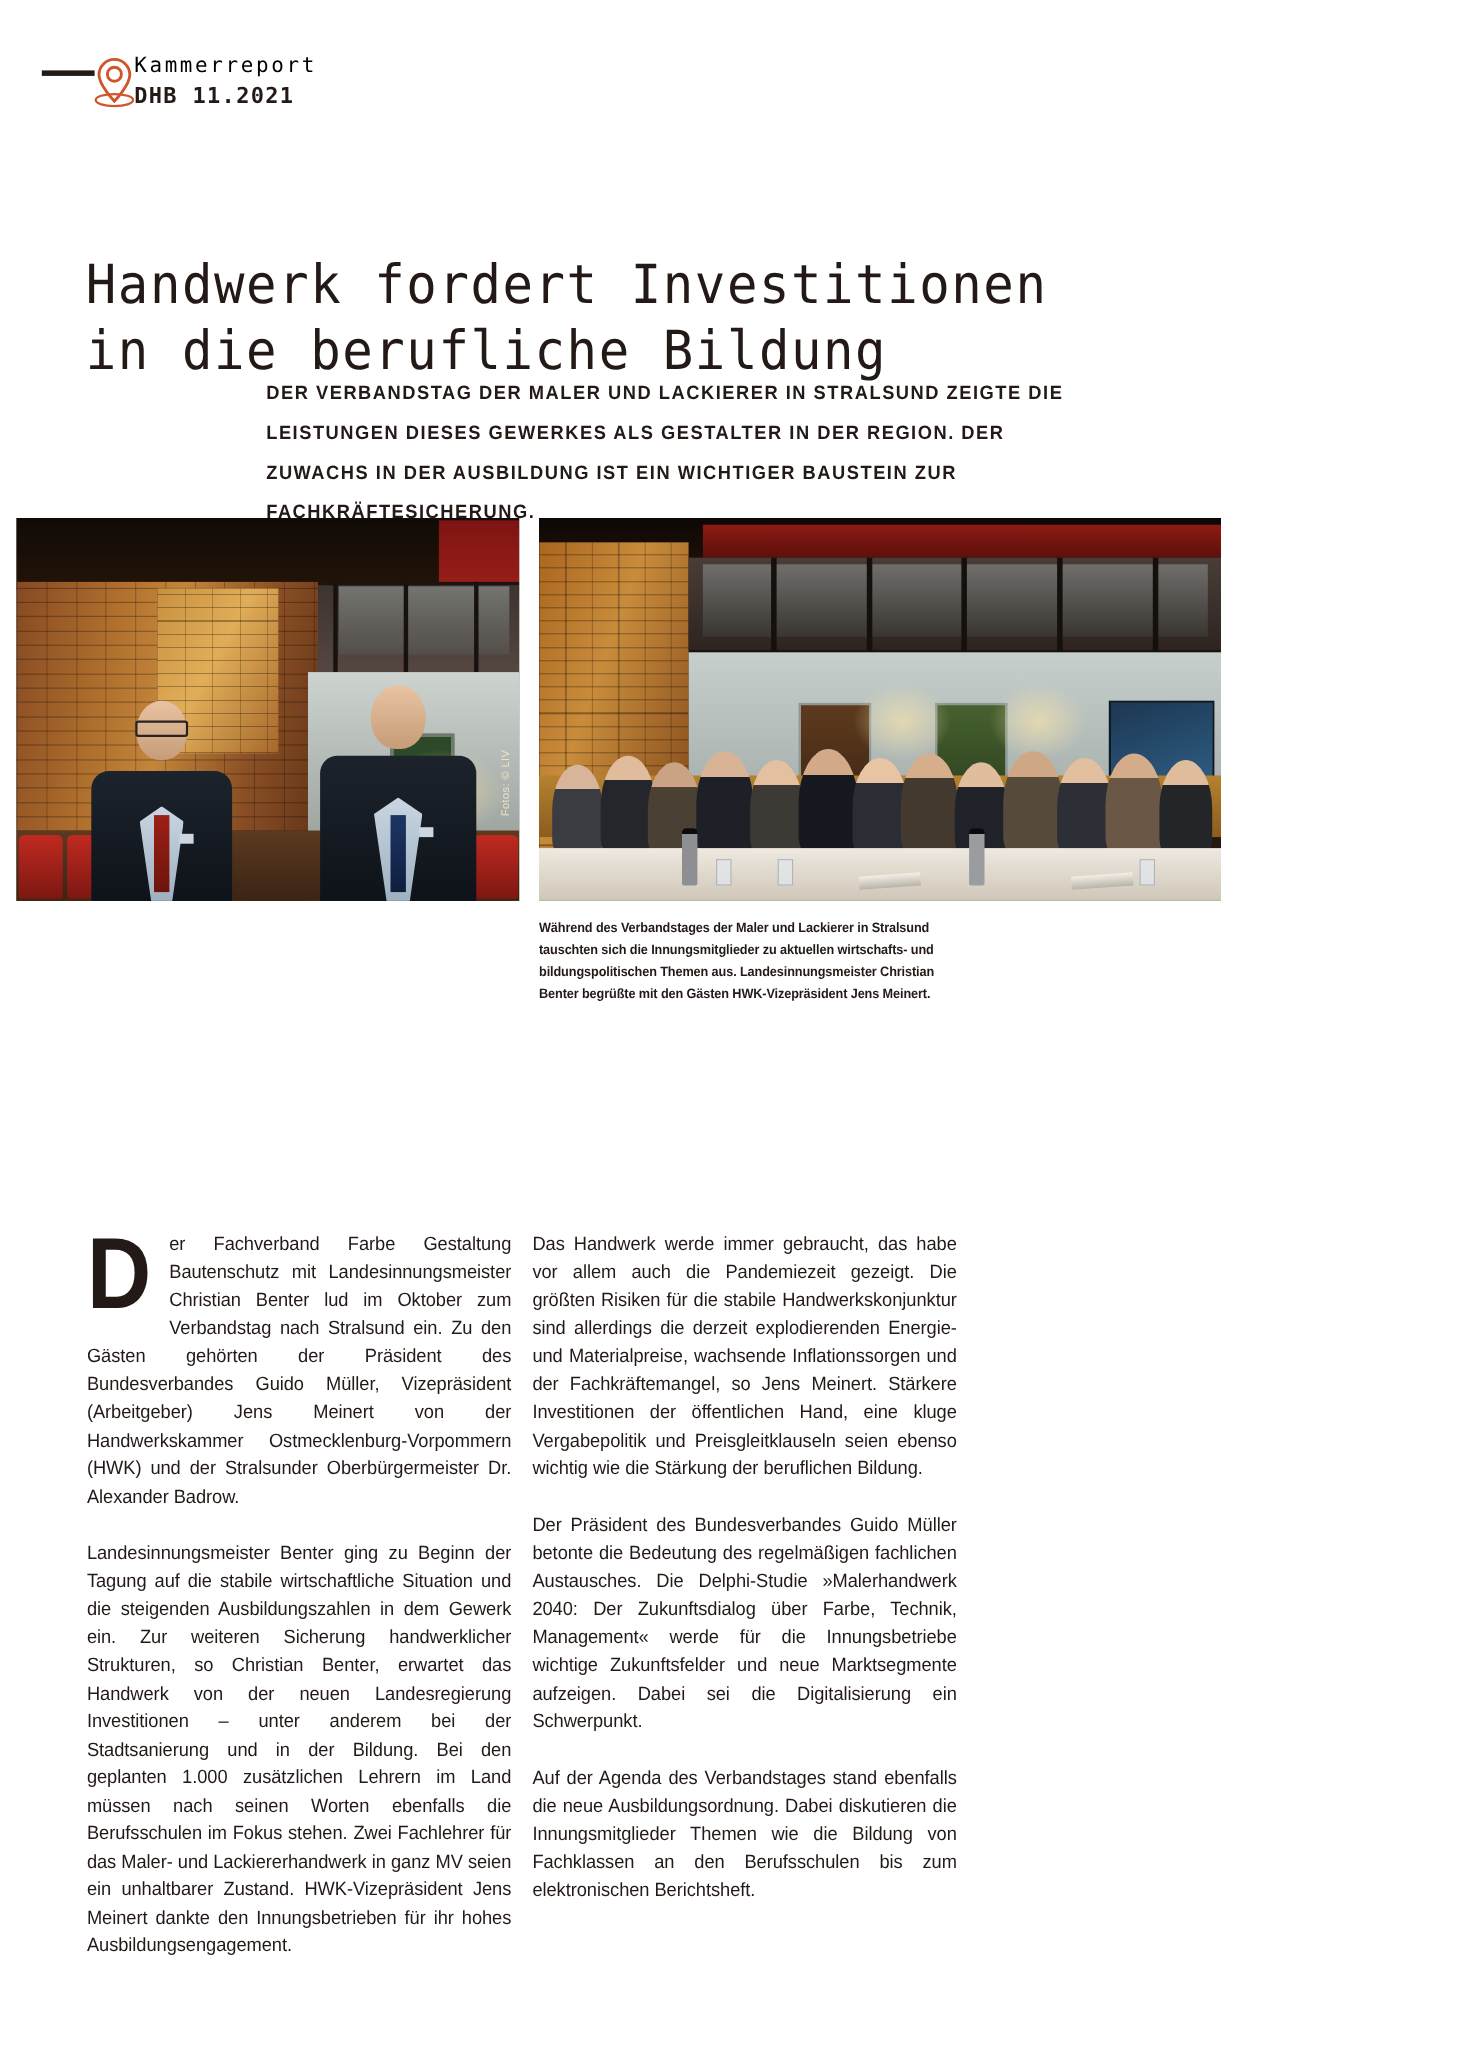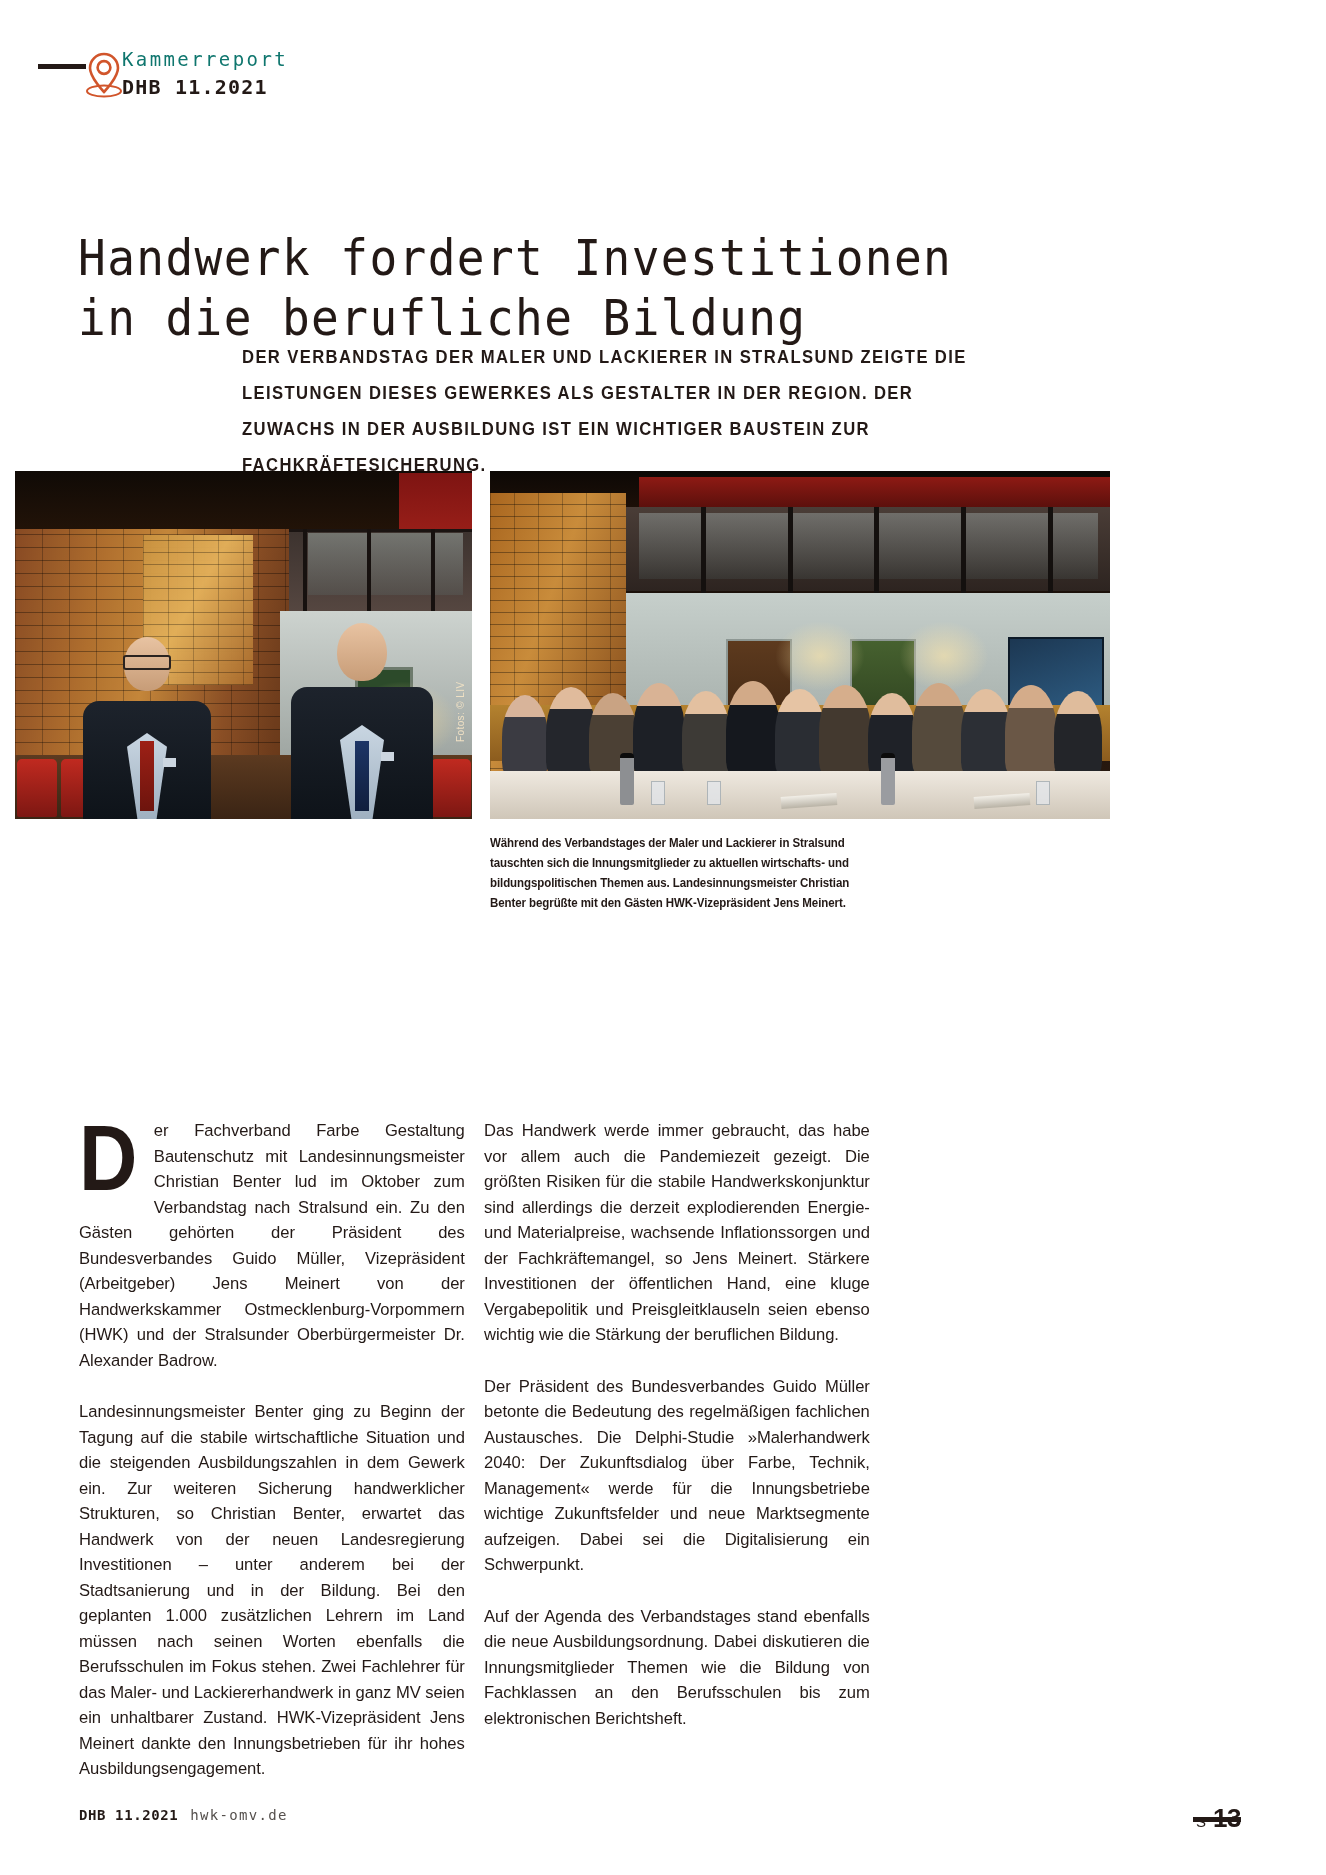--- a/index.html
+++ b/index.html
@@ -16,21 +16,21 @@
 
   
   .masthead{position:absolute;left:0;top:28px;width:100%;height:60px;}
   .masthead-rule{
     position:absolute;left:38px;top:36px;width:48px;height:5px;background:#231916;
   }
   .pin-icon{position:absolute;left:84px;top:22px;width:40px;height:48px;}
   .masthead-text{position:absolute;left:122px;top:20px;}
   .kammerreport{
     font-family:"DejaVu Sans Mono", monospace;
-    font-size:19px;letter-spacing:2.4px;color:#0f766e;line-height:1.25;
+    font-size:19px;letter-spacing:2.4px;color:#000000;line-height:1.25;
     font-weight:400;
   }
   .dhb-issue{
     font-family:"DejaVu Sans Mono", monospace;
     font-size:20px;letter-spacing:1.2px;color:#231916;font-weight:700;
     line-height:1.35;margin-top:2px;
   }
 
   
   .headline{
@@ -304,24 +304,14 @@
     <p><span class="dropcap">D</span><span>er Fachverband Farbe Gestaltung Bautenschutz mit Landesinnungsmeister Christian Benter lud im Oktober zum Verbandstag nach Stralsund ein. Zu den Gästen gehörten der Präsident des Bundesverbandes Guido Müller, Vizepräsident (Arbeitgeber) Jens Meinert von der Handwerkskammer Ostmecklenburg-Vorpommern (HWK) und der Stralsunder Oberbürgermeister Dr. Alexander Badrow.</span></p>
     <p>Landesinnungsmeister Benter ging zu Beginn der Tagung auf die stabile wirtschaftliche Situation und die steigenden Ausbildungszahlen in dem Gewerk ein. Zur weiteren Sicherung handwerklicher Strukturen, so Christian Benter, erwartet das Handwerk von der neuen Landesregierung Investitionen – unter anderem bei der Stadtsanierung und in der Bildung. Bei den geplanten 1.000 zusätzlichen Lehrern im Land müssen nach seinen Worten ebenfalls die Berufsschulen im Fokus stehen. Zwei Fachlehrer für das Maler- und Lackiererhandwerk in ganz MV seien ein unhaltbarer Zustand. HWK-Vizepräsident Jens Meinert dankte den Innungsbetrieben für ihr hohes Ausbildungsengagement.</p>
   </div>
 
   <div class="col col-right">
     <p>Das Handwerk werde immer gebraucht, das habe vor allem auch die Pandemiezeit gezeigt. Die größten Risiken für die stabile Handwerkskonjunktur sind allerdings die derzeit explodierenden Energie- und Materialpreise, wachsende Inflationssorgen und der Fachkräftemangel, so Jens Meinert. Stärkere Investitionen der öffentlichen Hand, eine kluge Vergabepolitik und Preisgleitklauseln seien ebenso wichtig wie die Stärkung der beruflichen Bildung.</p>
     <p>Der Präsident des Bundesverbandes Guido Müller betonte die Bedeutung des regelmäßigen fachlichen Austausches. Die Delphi-Studie »Malerhandwerk 2040: Der Zukunftsdialog über Farbe, Technik, Management« werde für die Innungsbetriebe wichtige Zukunftsfelder und neue Marktsegmente aufzeigen. Dabei sei die Digitalisierung ein Schwerpunkt.</p>
     <p>Auf der Agenda des Verbandstages stand ebenfalls die neue Ausbildungsordnung. Dabei diskutieren die Innungsmitglieder Themen wie die Bildung von Fachklassen an den Berufsschulen bis zum elektronischen Berichtsheft.</p>
   </div>
 
-  <div class="footer">
-    <div class="footer-left">
-      <span class="f-issue">DHB 11.2021</span><span class="f-url">hwk-omv.de</span>
-    </div>
-    <div class="footer-right">
-      <span class="pg-s">S</span>
-      <span class="pg-n">13</span>
-      <span class="footer-rule"></span>
-    </div>
-  </div>
 
 </div>
 
 </body></html>

